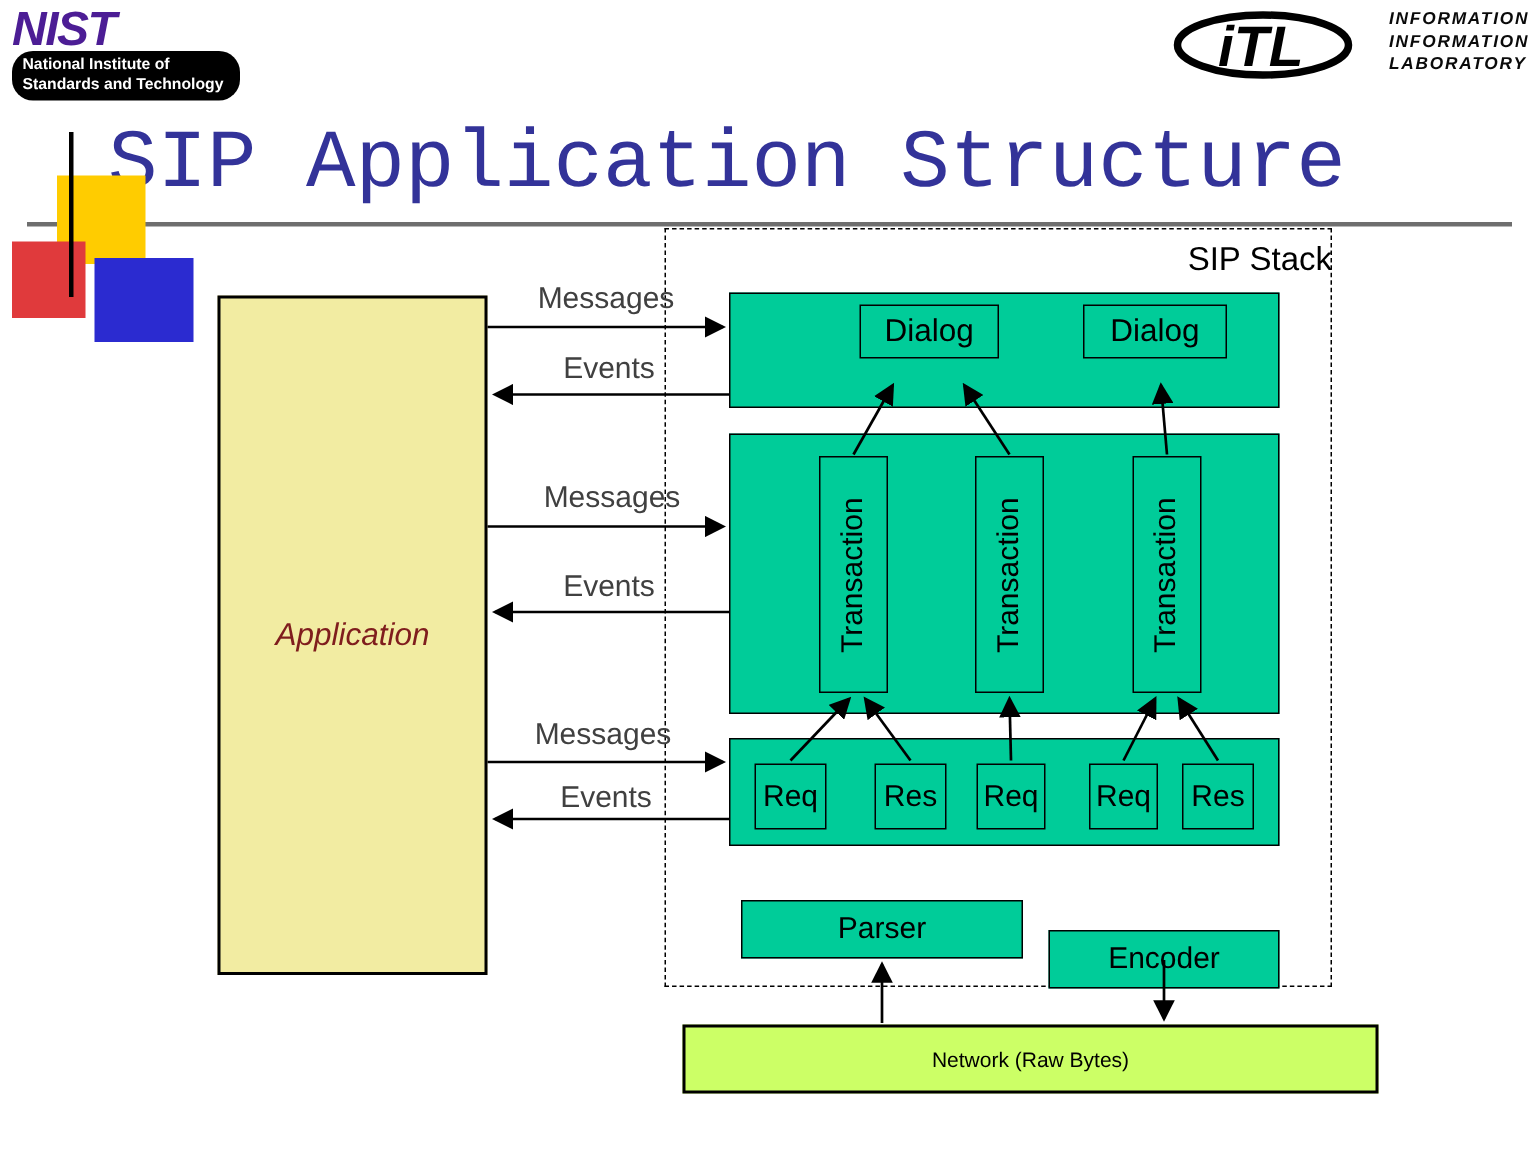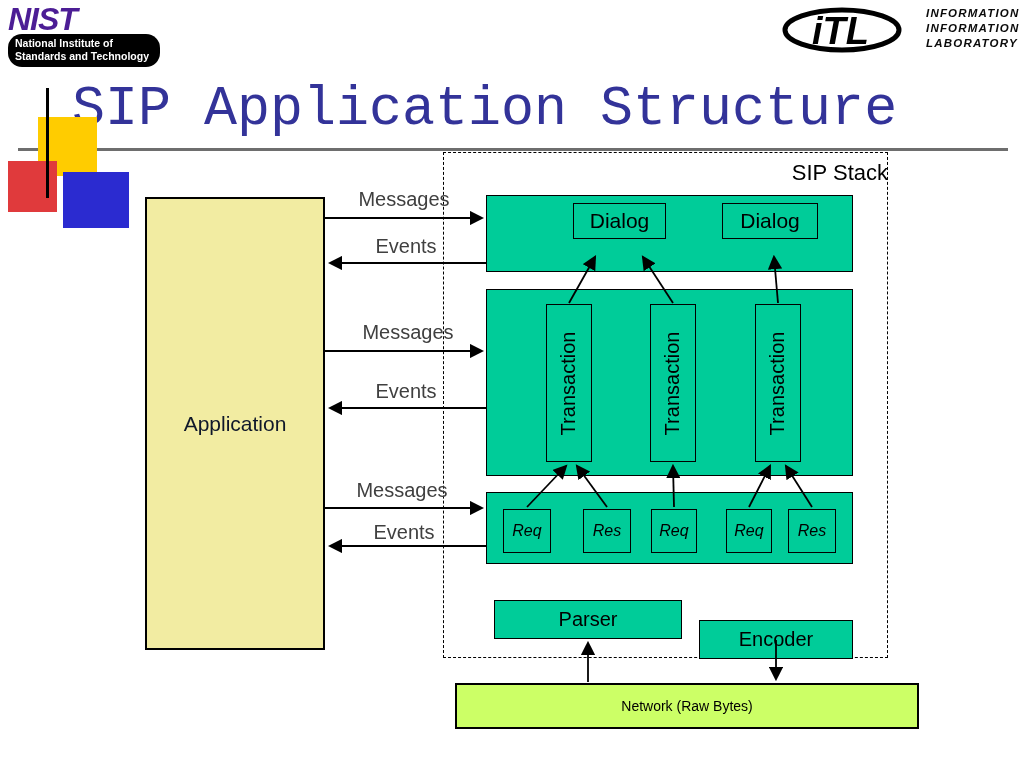--- a/index.html
+++ b/index.html
@@ -36,21 +36,21 @@
   .sq { position:absolute; }
   .sq-yellow { left:38px; top:117px; width:59px; height:59px; z-index:2; }
   .sq-red    { left:8px;  top:161px; width:49px; height:51px; z-index:3; }
   .sq-blue   { left:63px; top:172px; width:66px; height:56px; z-index:4; }
 
   
   .app-box {
     position:absolute; left:145px; top:197px; width:180px; height:453px;
     background:#F2ECA2; border:2px solid #000;
     display:flex; align-items:center; justify-content:center;
-    font-size:21px; color:#0f172a;
+    font-size:21px; color:#7f1d1d;font-style:italic;
   }
   .stack-outline {
     position:absolute; left:443px; top:152px; width:445px; height:506px;
     border:1px dashed #000;
   }
   .stack-label {
     position:absolute; left:443px; top:160px; width:445px;
     text-align:right; font-size:22px; color:#000;
   }
   .layer { position:absolute; left:486px; width:367px; background:#00CC99; border:1px solid #000; }
@@ -59,21 +59,21 @@
   .layer-message { top:492px; height:72px; }
 
   .gbox {
     position:absolute; background:#00CC99; border:1.5px solid #000;
     display:flex; align-items:center; justify-content:center;
     font-size:21px; color:#000; z-index:2;
   }
   .dialog-box { top:203px; height:36px; }
   .tbox { top:304px; width:46px; height:158px; }
   .tbox span { transform:rotate(-90deg); white-space:nowrap; font-size:20px; }
-  .mbox { top:509px; height:44px; font-size:16px;font-style:italic; }
+  .mbox { top:509px; height:44px; font-size:20px; }
 
   .parser-box  { left:494px; top:600px; width:188px; height:39px; font-size:20px; }
   .encoder-box { left:699px; top:600px; width:154px; height:39px; font-size:20px;margin-top:20px; }
 
   .network-box {
     position:absolute; left:455px; top:683px; width:464px; height:46px;
     background:#CCFF66; border:2px solid #000;
     display:flex; align-items:center; justify-content:center;
     font-size:14px; color:#000;
   }

